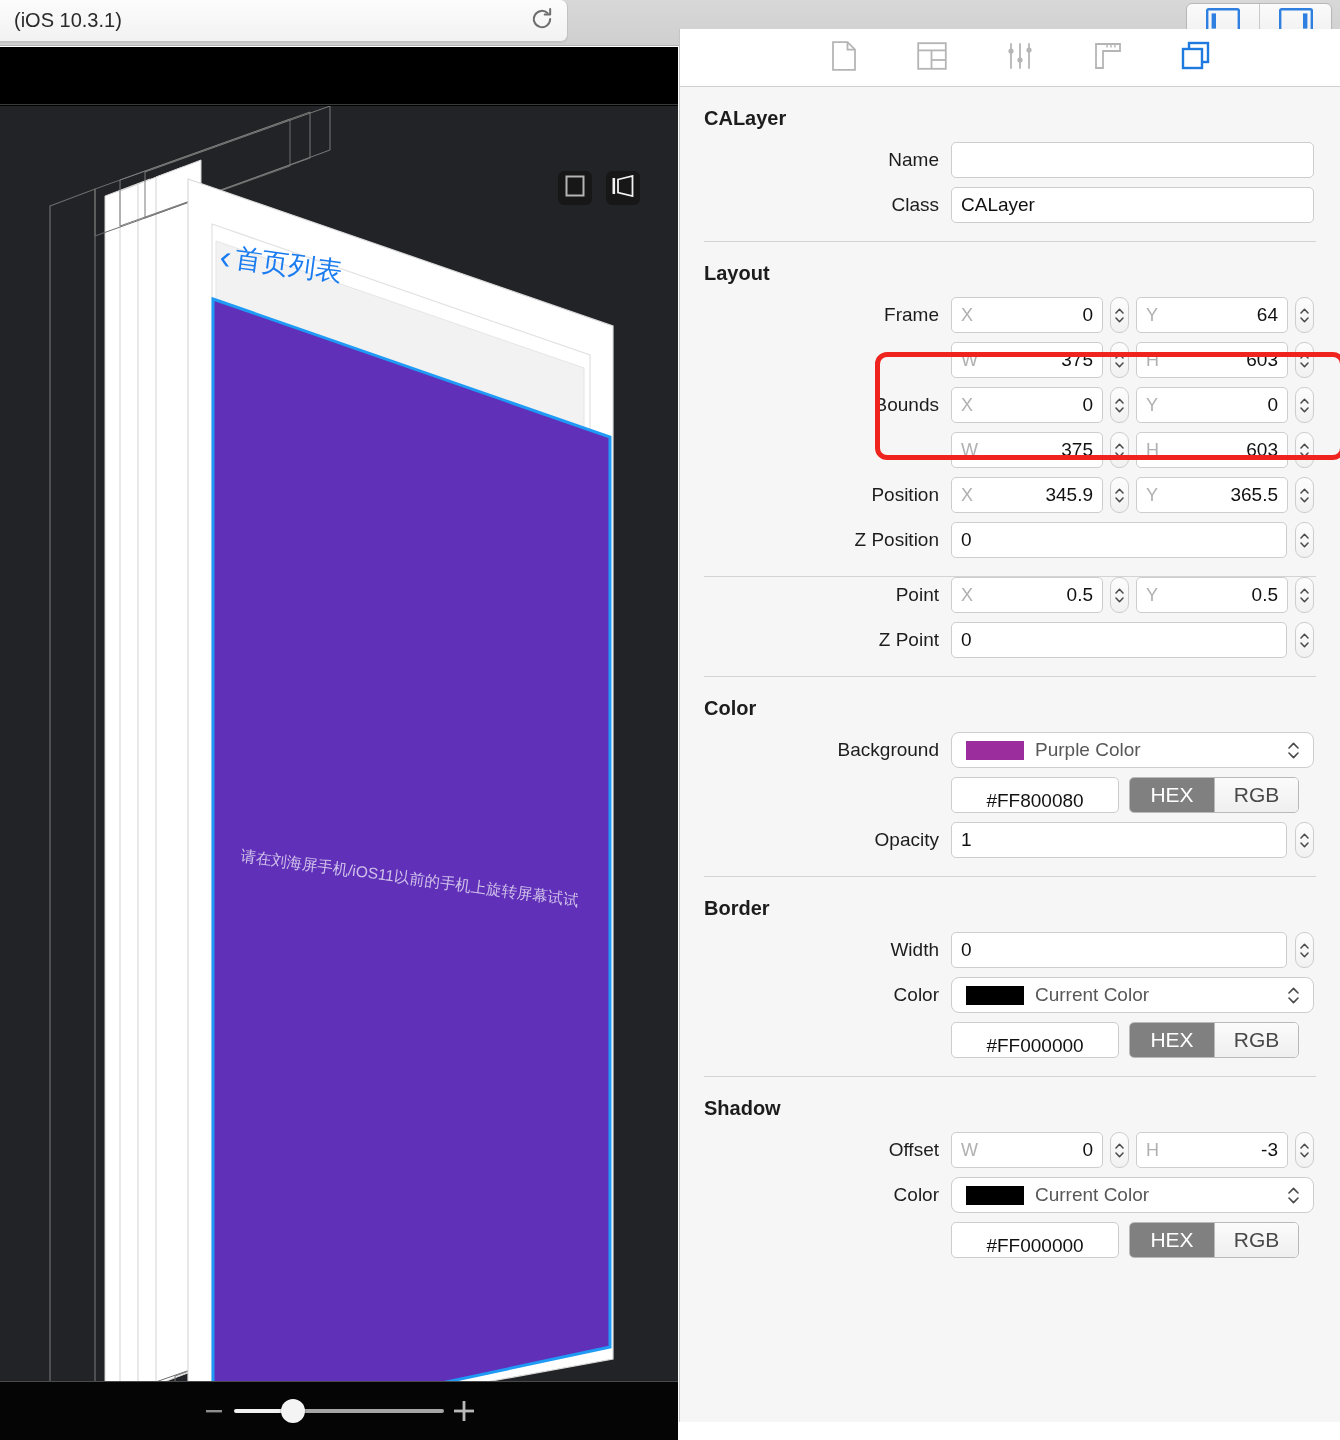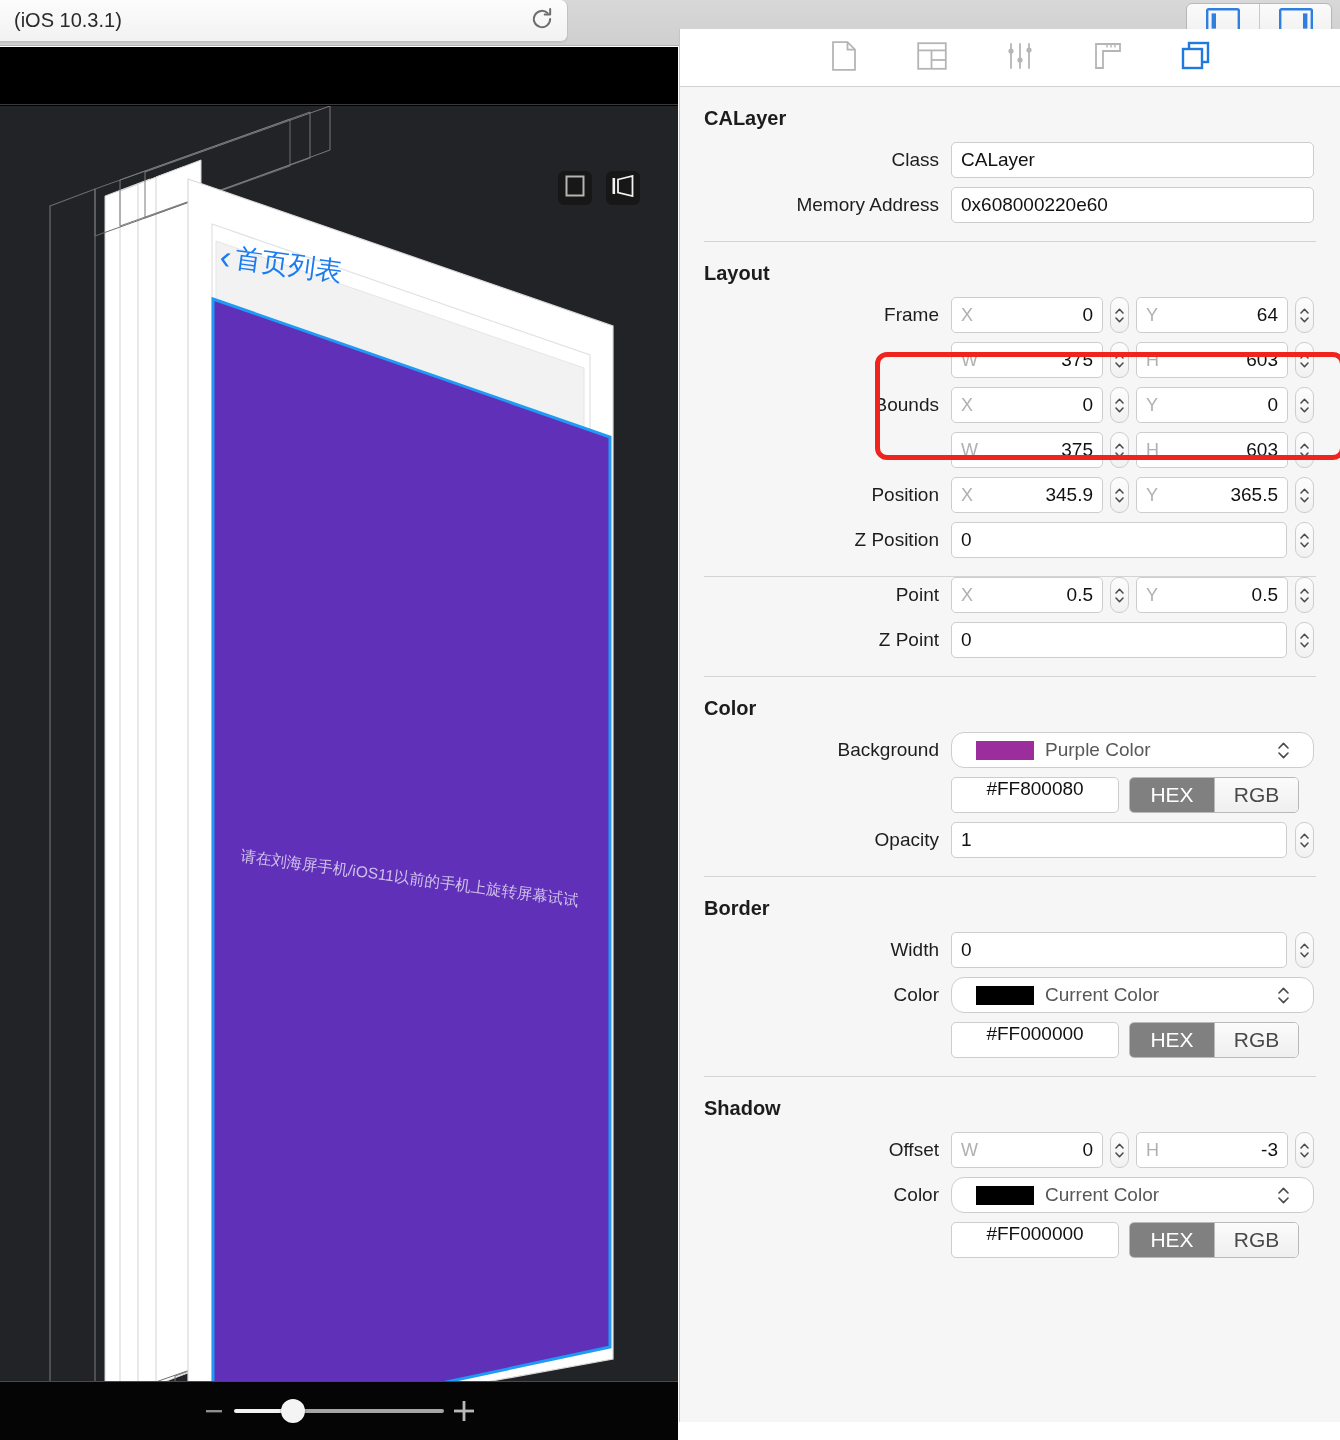--- a/index.html
+++ b/index.html
@@ -167,31 +167,31 @@
     background: linear-gradient(to bottom,#fdfdfd,#f1f1f1);
     display: flex; flex-direction: column; align-items: center;
     justify-content: center; gap: 3px; cursor: pointer; flex: none;
   }
   .stepper svg { display: block; }
 
   .divider { height: 1px; background: #d4d4d4; margin: 18px 24px 0 24px; }
 
   .select {
     height: 36px; background: #fff; border: 1px solid #cdcdcd;
-    border-radius: 13px; display: flex; align-items: center;
-    padding: 0 24px; flex: 1; cursor: pointer;
+    border-radius: 8px; display: flex; align-items: center;
+    padding: 0 14px; flex: 1; cursor: pointer;
   }
   .swatch { width: 58px; height: 19px; flex: none; }
   .select .sel-label { font-size: 19px; color: #585858; padding-left: 11px; flex: 1; }
   .select .sel-arrows { padding-left: 6px; display: flex; flex-direction: column; gap: 3px; }
 
   .hexrow { display: flex; align-items: center; gap: 0; flex: 1; }
   .hexfield {
     height: 36px; background: #fff; border: 1px solid #cdcdcd;
-    border-radius: 5px; display: flex; align-items: flex-start;
+    border-radius: 5px; display: flex; align-items: flex-end;
     justify-content: center; width: 168px; font-size: 19px; color: #111;
   }
   .segctl {
     display: flex; height: 36px; margin-left: 10px;
     border: 1px solid #b9b9b9; border-radius: 5px; overflow: hidden;
   }
   .segctl .sg {
     width: 84px; display: flex; align-items: center; justify-content: center;
     font-size: 21px; cursor: pointer;
     background: linear-gradient(to bottom,#fbfbfb,#efefef); color: #4a4a4a;
@@ -365,38 +365,38 @@
             <rect x="2" y="8" width="19" height="19" fill="#ffffff" stroke="#1f7ae0" stroke-width="2.4"></rect>
           </svg>
         </span>
       </div>
     </div>
 
     <div class="insp-body">
 
       <div class="sec-title">CALayer</div>
 
+      <div class="row">
+        <div class="lbl">Name</div>
+        <div class="ctl">
+          <div class="tf full">
+            <span class="val left"></span>
+          </div>
+        </div>
+      </div>
 
       <div class="row">
         <div class="lbl">Class</div>
         <div class="ctl">
           <div class="tf full">
             <span class="val left">CALayer</span>
           </div>
         </div>
       </div>
 
-      <div class="row">
-        <div class="lbl">Memory Address</div>
-        <div class="ctl">
-          <div class="tf full">
-            <span class="val left">0x608000220e60</span>
-          </div>
-        </div>
-      </div>
 
       <div class="divider"></div>
 
       <div class="sec-title">Layout</div>
 
       <div class="row">
         <div class="lbl">Frame</div>
         <div class="ctl">
           <div class="pair">
             <div class="tf">

